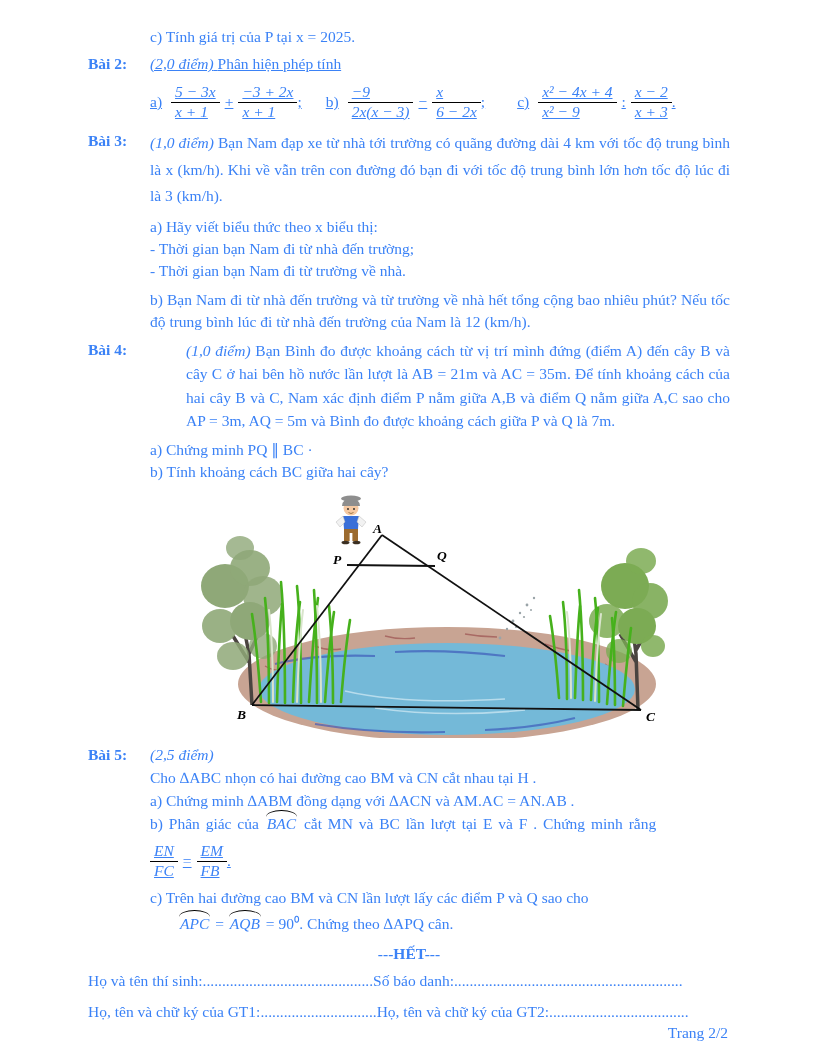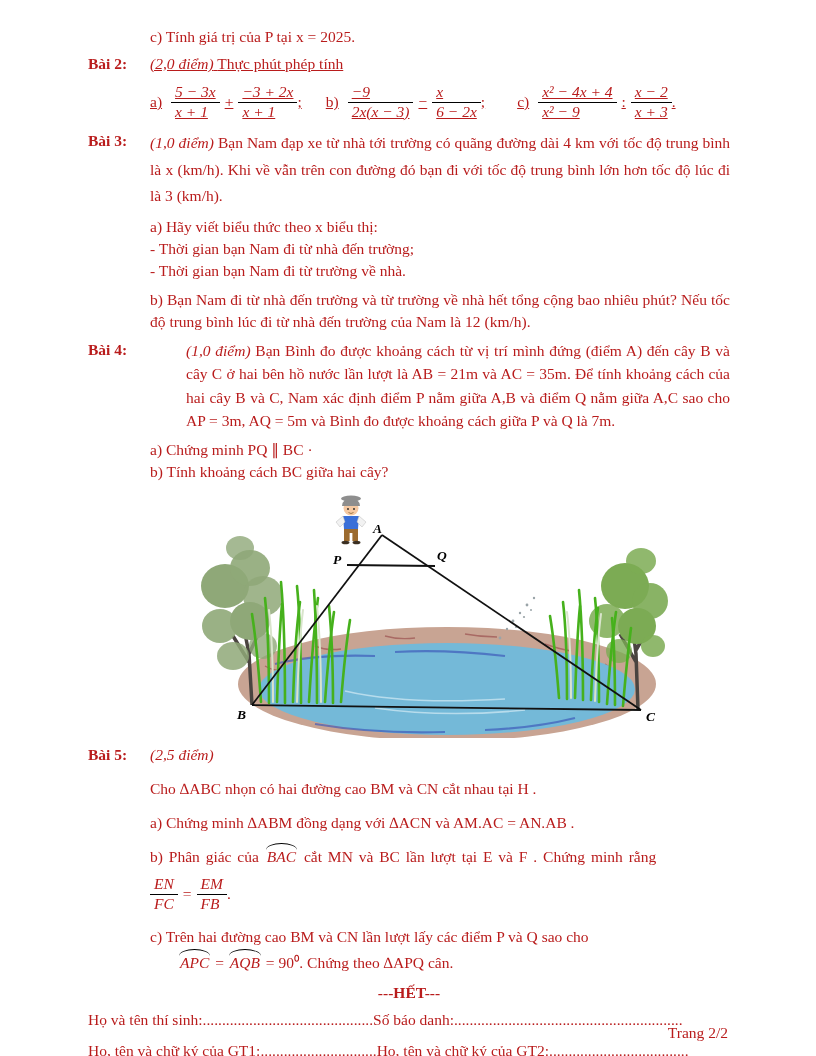--- a/index.html
+++ b/index.html
@@ -1,18 +1,18 @@
 <!DOCTYPE html>
 <html><head>
 <meta charset="utf-8">
 <style>
   html,body { margin:0; padding:0; background:#ffffff; }
   .page {
     width:816px; height:1056px; position:relative; box-sizing:border-box;
-    padding:26px 86px 0 88px; background:#fff; color:#b91c1c; overflow:hidden;
+    padding:26px 86px 0 88px; background:#fff; color:#3b82f6; overflow:hidden;
     font-family:"Liberation Serif", serif; font-size:15.5px; line-height:1.42;
   }
   p { margin:0; }
   .ital { font-style:italic; }
   .just { text-align:justify; }
   .indent { margin-left:62px; }
   .prob { position:relative; padding-left:62px; }
   .prob > .plabel { position:absolute; left:0; top:0; font-weight:bold; }
   .b3intro { line-height:1.7; }
   .b4intro { line-height:1.5;margin-left:36px; }
@@ -22,41 +22,41 @@
   .mexpr .elab { margin-right:9px; }
   .gapA { margin-right:24px; }
   .gapB { margin-right:32px; }
   .frac { display:inline-block; text-align:left; vertical-align:middle; font-style:italic; }
   .frac > span { display:block; padding:0 4px; line-height:1.2; }
   .frac .den { border-top:1.2px solid #000; }
   .op { margin:0 5px; }
   .hat { position:relative; font-style:italic; display:inline-block; padding:0 2px; }
   .hat::before { content:""; position:absolute; left:1px; right:1px; top:-3px; height:6px;
     border-top:1.3px solid #000; border-radius:50% 50% 0 0 / 100% 100% 0 0; }
-  .b5line { margin-top:12px; }
-  .b5frac { margin:7px 0 13px 0; display:flex; align-items:center; }
+  .b5line { margin-top:1px; }
+  .b5frac { margin:7px 0 7px 0; display:flex; align-items:center;text-decoration:underline; }
   .c2 { margin-left:28px; margin-top:4px; }
   
   .figwrap { width:473px; height:252px; margin:3px 0 6px 107px; position:relative; }
   
   .het { text-align:center; font-weight:bold; margin:8px 0 0 0; }
   .fill { margin-top:5px; }
   .fill2 { margin-top:9px; }
   .pagenum { position:absolute; right:88px; bottom:12px; }
 </style>
 </head>
 <body>
 
 <div class="page">
 
   <p class="indent">c) Tính giá trị của  P  tại  x = 2025.</p>
 
   <div class="prob" style="margin-top:5px;text-decoration:underline;">
     <span class="plabel">Bài 2:</span>
-    <p><span class="ital">(2,0 điểm)</span> <span>Thực phút phép tính</span></p>
+    <p><span class="ital">(2,0 điểm)</span> <span>Phân hiện phép tính</span></p>
     <div class="mrow">
       <span class="mexpr gapA">
         <span class="elab">a)</span>
         <span class="frac">
             <span class="num">5 − 3x</span>
             <span class="den">x + 1</span>
           </span>
         <span class="op">+</span>
         <span class="frac">
             <span class="num">−3 + 2x</span>

